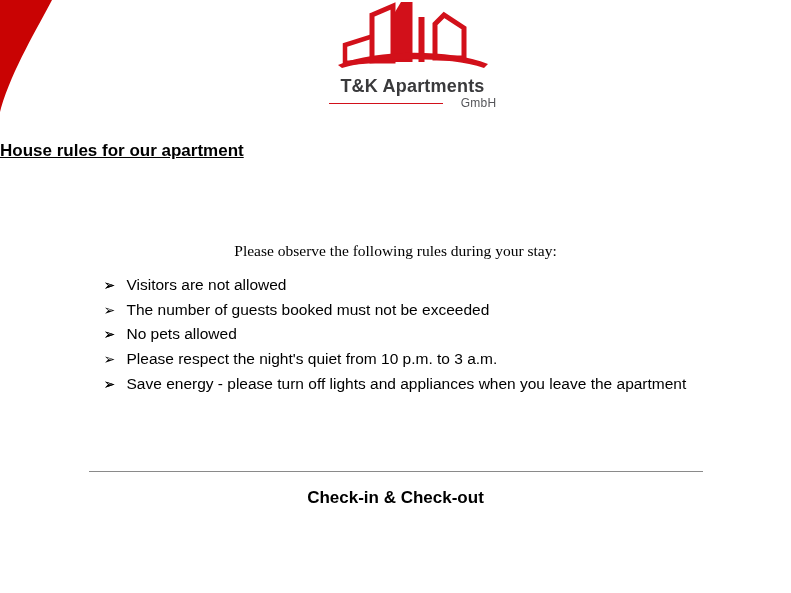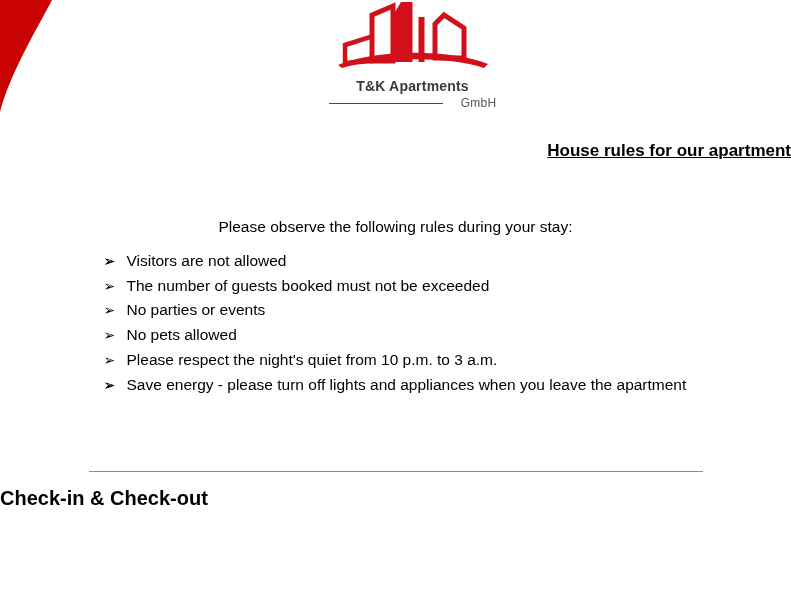--- a/index.html
+++ b/index.html
@@ -28,21 +28,21 @@
     display: flex;
     flex-direction: column;
     align-items: center;
     width: 190px;
     margin: 0 auto;
     transform: translateX(17px);
   }
   .logo-buildings { width: 152px; height: 74px; display: block; }
   .logo-wordmark {
     margin-top: 2px;
-    font-size: 14px;
+    font-size: 18px;
     line-height: 20px;
     font-weight: bold;
     color: #3a3a3c;
     letter-spacing: 0.2px;
     white-space: nowrap;
   }
   .logo-gmbh-row {
     width: 168px;
     display: flex;
     align-items: center;
@@ -60,29 +60,30 @@
     line-height: 13px;
     color: #55565a;
     letter-spacing: 0.3px;
   }
 
   .doc-title {
     margin: 31px 0 0 0;
     font-size: 17px;
     line-height: 20px;
     font-weight: bold;
-    text-align: right;
+    text-align: left;
     text-decoration: underline;
   }
 
   .intro {
-    margin: 56px 0 0 0;
+    margin: 80px 0 0 0;
     font-size: 15.5px;
     line-height: 19px;
     text-align: center;
+    font-family: Liberation Serif, serif;
   }
 
   ul.rules {
     width: 608px;
     margin: 13px auto 0 auto;
     padding: 0 0 0 24px;
     list-style: none;
     font-size: 15.5px;
     line-height: 24.7px;
   }
@@ -100,23 +101,24 @@
   hr.divider {
     width: 614px;
     margin: 74px auto 0 auto;
     border: none;
     border-top: 1px solid #8a8a8a;
     height: 0;
   }
 
   .footer-heading {
     margin: 16px 0 0 0;
-    font-size: 20px;
+    font-size: 17px;
     line-height: 20px;
     font-weight: bold;
+    text-align: center;
   }
 </style>
 </head>
 <body>
 
 <svg class="corner-swoosh" viewBox="0 0 60 112" xmlns="http://www.w3.org/2000/svg" aria-hidden="true">
   <path d="M0,0 L52,0 C37,29 13,68 1,108 L0,112 Z" fill="#c90303"></path>
 </svg>
 
 <div class="logo">
@@ -150,21 +152,21 @@
   <li>
     <span class="bullet">➢</span>
   </li>
   <li>
     <span class="bullet">➢</span><span>Visitors are not allowed</span>
   </li>
   <li>
     <span class="bullet">➢</span><span>The number of guests booked must not be exceeded</span>
   </li>
   <li>
-    <span class="bullet">➢</span><span>No parties or events</span>
+    <span class="bullet">➢</span>
   </li>
   <li>
     <span class="bullet">➢</span><span>No pets allowed</span>
   </li>
   <li>
     <span class="bullet">➢</span><span>Please respect the night's quiet from 10 p.m. to 3 a.m.</span>
   </li>
   <li>
     <span class="bullet">➢</span>
   </li>

